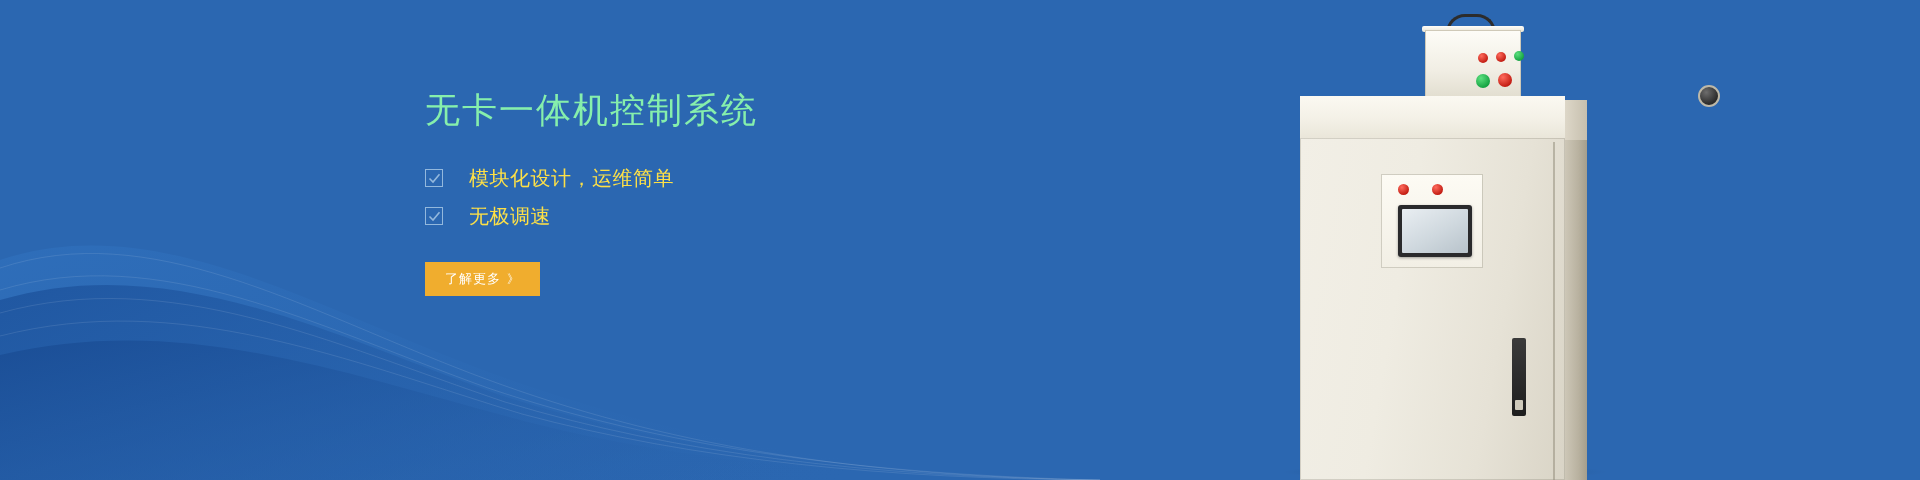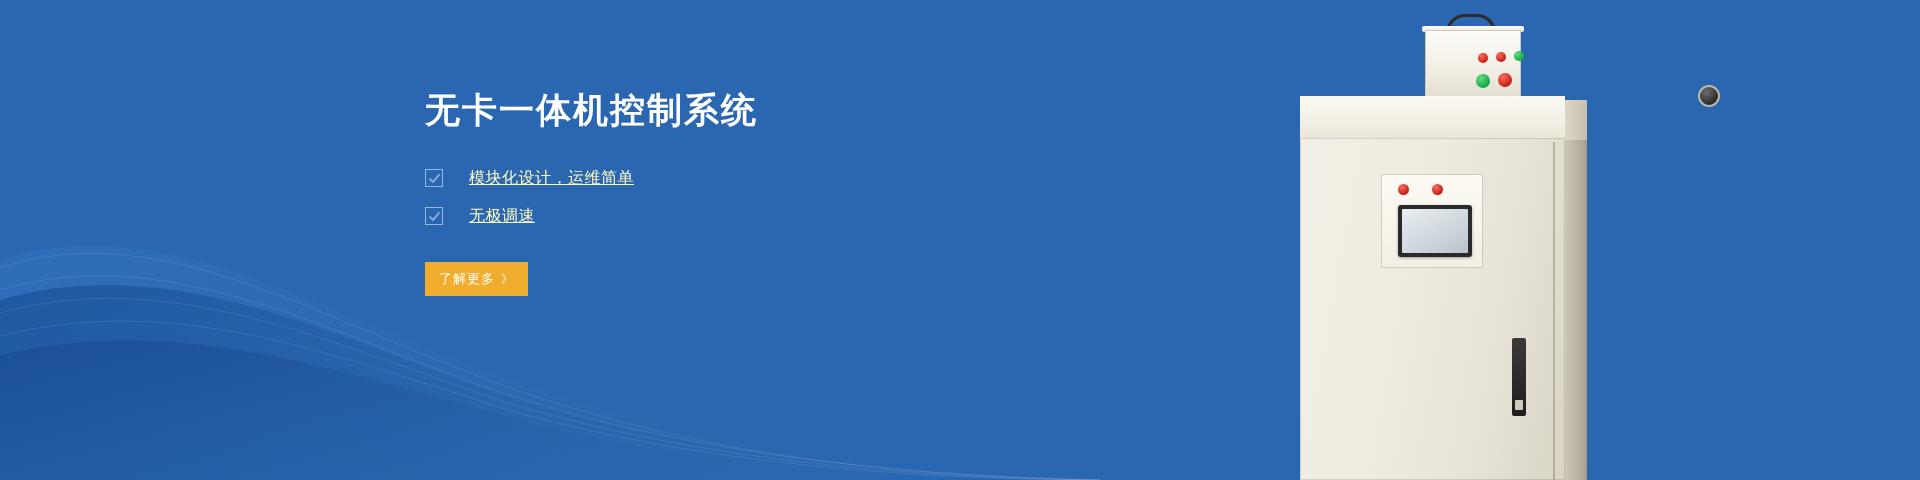--- a/index.html
+++ b/index.html
@@ -15,49 +15,49 @@
 
   
   .waves{position:absolute;left:0;bottom:0;width:1100px;height:330px;pointer-events:none;}
   .waves svg{display:block;width:100%;height:100%;}
 
   
   .content{
     position:absolute;left:425px;top:88px;width:470px;z-index:5;
   }
   .hero-title{
-    color:#ffffff;
+    color:#86efac;
     font-size:35px;
     line-height:44px;
     letter-spacing:2px;
-    font-weight:bold;
+    font-weight:normal;
     margin:0 0 36px 0;
     white-space:nowrap;
   }
   .feature-list{list-style:none;margin:0;padding:0;}
   .feature-item{
     display:flex;align-items:center;
     margin-bottom:18px;
     white-space:nowrap;
   }
   .check-icon{
     width:18px;height:18px;flex:0 0 18px;
     border:1px solid #93b8dd;
     position:relative;
     margin-right:26px;
     box-sizing:border-box;
   }
   .check-icon svg{position:absolute;left:2px;top:2px;width:13px;height:13px;}
   .feature-text{
-    color:#fef9c3;font-size:16px;line-height:20px;letter-spacing:.5px;text-decoration:underline;
+    color:#fde047;font-size:20px;line-height:20px;letter-spacing:.5px;
   }
   .cta{
     display:inline-flex;align-items:center;justify-content:center;
     margin-top:18px;
-    width:103px;height:34px;
+    width:115px;height:34px;
     background:#f0ad2e;
     color:#ffffff;font-size:13px;letter-spacing:1px;
     border:0;cursor:pointer;
     text-decoration:none;
     box-sizing:border-box;
   }
   .cta .cta-arrow{margin-left:6px;font-size:12px;opacity:.95;}
 
   
   .machine{

